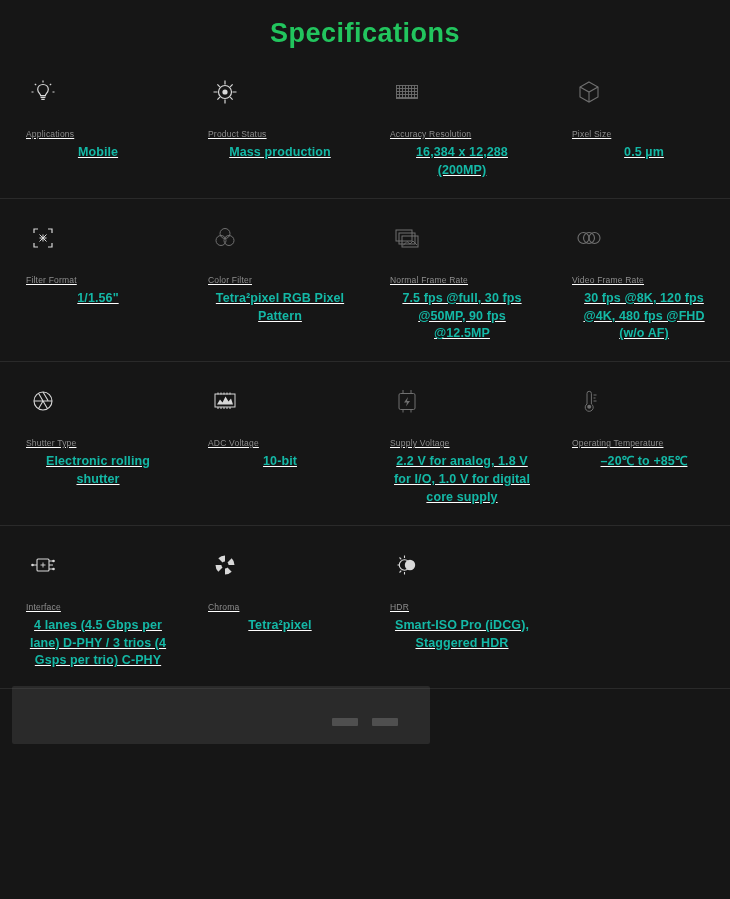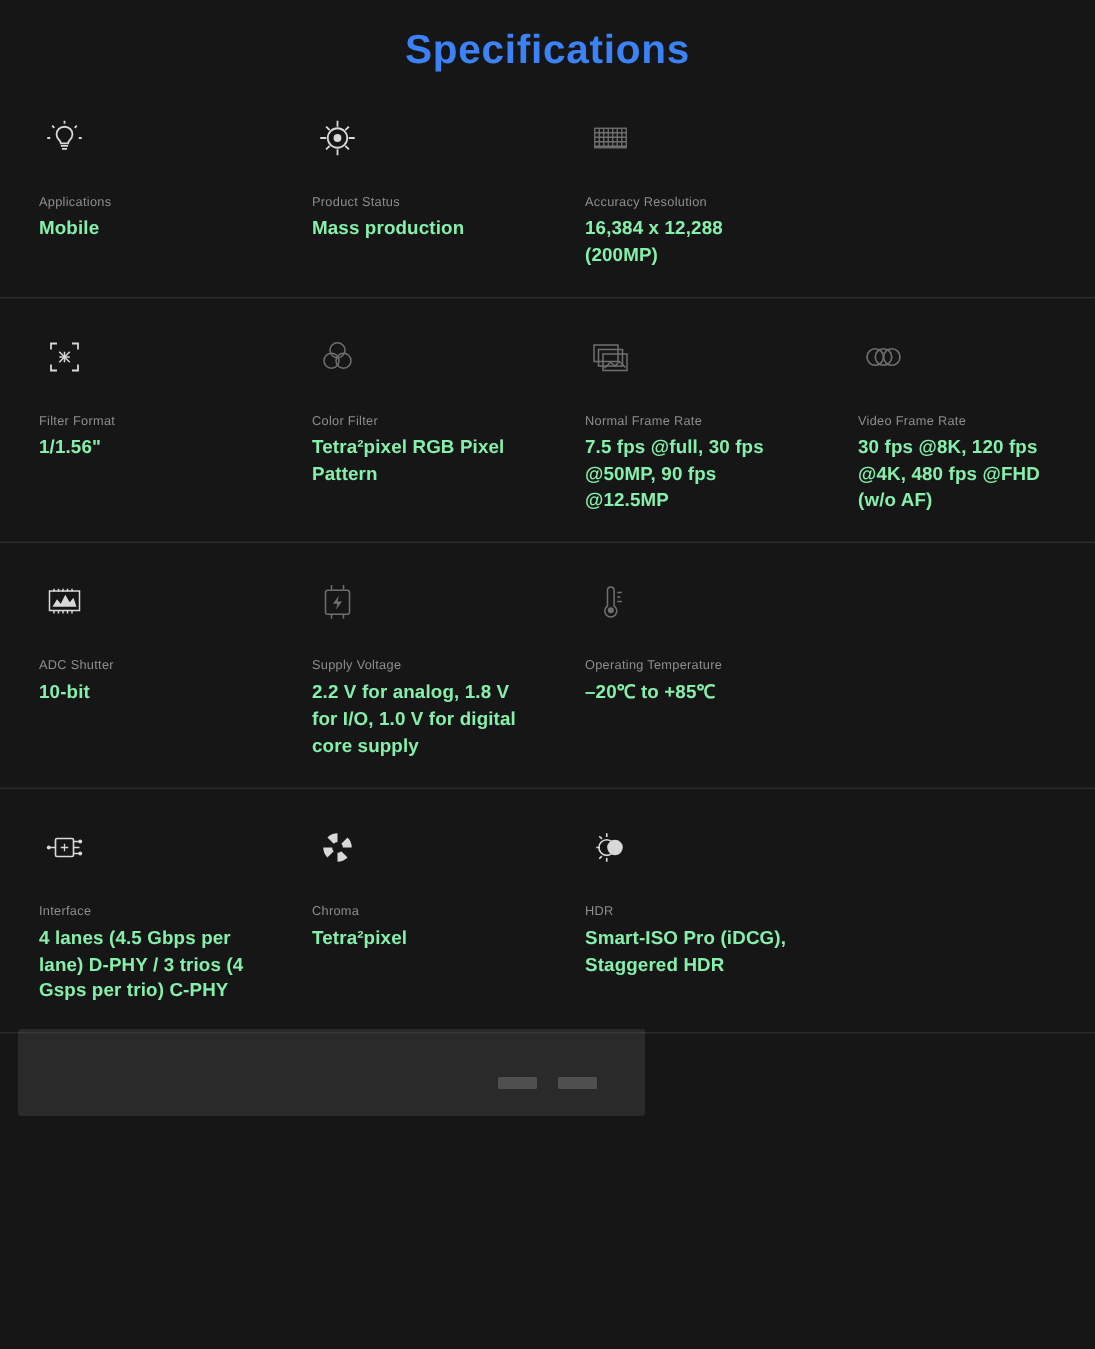--- a/index.html
+++ b/index.html
@@ -21,39 +21,40 @@
     position: relative;
     background: #161616;
   }
   .page-title {
     text-align: center;
     font-size: 27px;
     font-weight: bold;
     letter-spacing: 0.5px;
     padding-top: 18px;
     padding-bottom: 4px;
-    color: #3b82f6;
+    color: #22c55e;
   }
   .spec-grid {
     padding: 0 0 0 0;
   }
   .spec-row {
     display: flex;
     border-top: 1px solid #2a2a2a;
     padding: 22px 0 18px 0;
     box-sizing: border-box;
   }
   .spec-row:first-child {
     border-top: none;
   }
   .spec-cell {
     width: 182px;
     box-sizing: border-box;
     padding-left: 26px;
     padding-right: 12px;
+    text-decoration: underline;
   }
   .spec-cell.empty {
     
   }
   .icon-box {
     width: 34px;
     height: 34px;
     margin-bottom: 20px;
     display: block;
   }
@@ -63,23 +64,24 @@
   .spec-label {
     font-size: 8.5px;
     color: #8e8e8e;
     letter-spacing: 0.2px;
     margin-bottom: 5px;
     line-height: 1.2;
   }
   .spec-value {
     font-size: 12.5px;
     font-weight: bold;
-    color: #86efac;
+    color: #14b8a6;
     line-height: 1.42;
     letter-spacing: 0.1px;
+    text-align: center;
   }
   
   .icon-dim { opacity: 0.55; }
 
   
   .overlay-bar {
     position: absolute;
     left: 12px;
     top: 686px;
     width: 418px;
@@ -145,20 +147,30 @@
           <svg width="34" height="34" viewBox="0 0 34 34" fill="none" stroke="#b9b9b9" stroke-width="0.9">
             <rect x="6.5" y="10.5" width="21" height="13"></rect>
             <path d="M6.5 13.5h21M6.5 16.5h21M6.5 19.5h21M6.5 22.5h21"></path>
             <path d="M9.5 10.5v13M12.5 10.5v13M15.5 10.5v13M18.5 10.5v13M21.5 10.5v13M24.5 10.5v13"></path>
           </svg>
         </span>
         <div class="spec-label">Accuracy Resolution</div>
         <div class="spec-value">16,384 x 12,288 (200MP)</div>
       </div>
 
+      <div class="spec-cell">
+        <span class="icon-box icon-dim">
+          <svg width="34" height="34" viewBox="0 0 34 34" fill="none" stroke="#b9b9b9" stroke-width="1.1">
+            <path d="M17 7l9 5v10l-9 5-9-5V12z"></path>
+            <path d="M8 12l9 5 9-5M17 17v10"></path>
+          </svg>
+        </span>
+        <div class="spec-label">Pixel Size</div>
+        <div class="spec-value">0.5 µm</div>
+      </div>
     </div>
 
     <div class="spec-row">
       <div class="spec-cell">
         <span class="icon-box">
           <svg width="34" height="34" viewBox="0 0 34 34" fill="none" stroke="#d8d8d8" stroke-width="1.2">
             <path d="M8 12V8h4M22 8h4v4M26 22v4h-4M12 26H8v-4"></path>
             <path d="M13.5 17h7M17 13.5v7" stroke-width="1"></path>
             <path d="M13.5 13.5l7 7M20.5 13.5l-7 7" stroke-width="1"></path>
           </svg>
@@ -199,30 +211,40 @@
             <circle cx="17" cy="17" r="5.5"></circle>
             <circle cx="22.5" cy="17" r="5.5"></circle>
           </svg>
         </span>
         <div class="spec-label">Video Frame Rate</div>
         <div class="spec-value">30 fps @8K, 120 fps @4K, 480 fps @FHD (w/o AF)</div>
       </div>
     </div>
 
     <div class="spec-row">
+      <div class="spec-cell">
+        <span class="icon-box">
+          <svg width="34" height="34" viewBox="0 0 34 34" fill="none" stroke="#d8d8d8" stroke-width="1.1">
+            <circle cx="17" cy="17" r="9"></circle>
+            <path d="M17 8l5 8.5M26 17h-9M21.5 24.8L17 17M12.5 24.8L17 17M8 17h9M12.5 9.2L17 17"></path>
+          </svg>
+        </span>
+        <div class="spec-label">Shutter Type</div>
+        <div class="spec-value">Electronic rolling shutter</div>
+      </div>
 
       <div class="spec-cell">
         <span class="icon-box">
           <svg width="34" height="34" viewBox="0 0 34 34" fill="none" stroke="#d8d8d8" stroke-width="1">
             <rect x="7" y="10" width="20" height="13"></rect>
             <path d="M9 20.5l3-5 2.5 3 3-6 3 5 2.5-3 2 6z" fill="#d8d8d8" stroke="none"></path>
             <path d="M10 8.5v2M13 8.5v2M16 8.5v2M19 8.5v2M22 8.5v2M10 23v2M13 23v2M16 23v2M19 23v2M22 23v2"></path>
           </svg>
         </span>
-        <div class="spec-label">ADC Shutter</div>
+        <div class="spec-label">ADC Voltage</div>
         <div class="spec-value">10-bit</div>
       </div>
 
       <div class="spec-cell">
         <span class="icon-box icon-dim">
           <svg width="34" height="34" viewBox="0 0 34 34" fill="none" stroke="#b9b9b9" stroke-width="1">
             <rect x="9" y="9.5" width="16" height="16" rx="1.5"></rect>
             <path d="M18 13l-4 5.5h3l-1 4 4-5.5h-3z" fill="#b9b9b9" stroke="none"></path>
             <path d="M13 6v3M21 6v3M13 26v2.5M21 26v2.5"></path>
           </svg>

